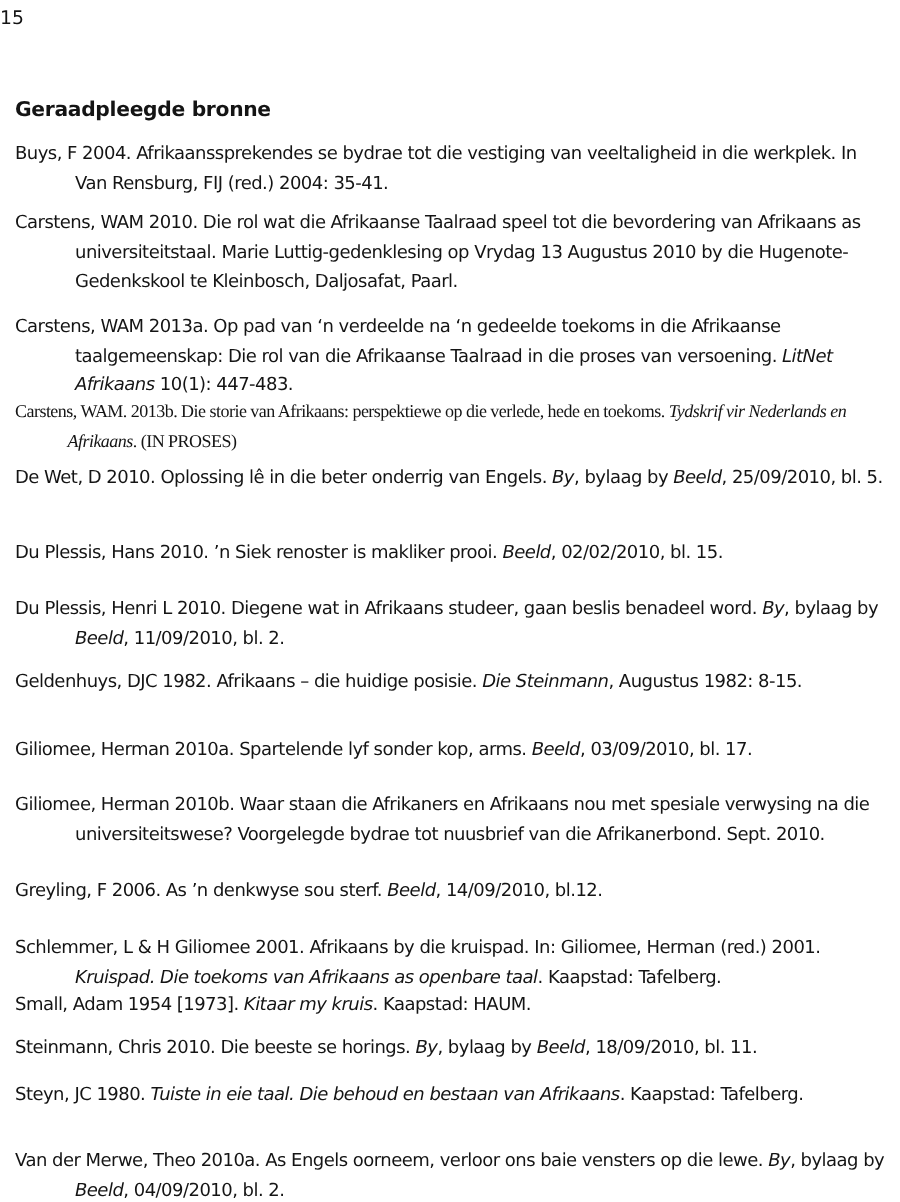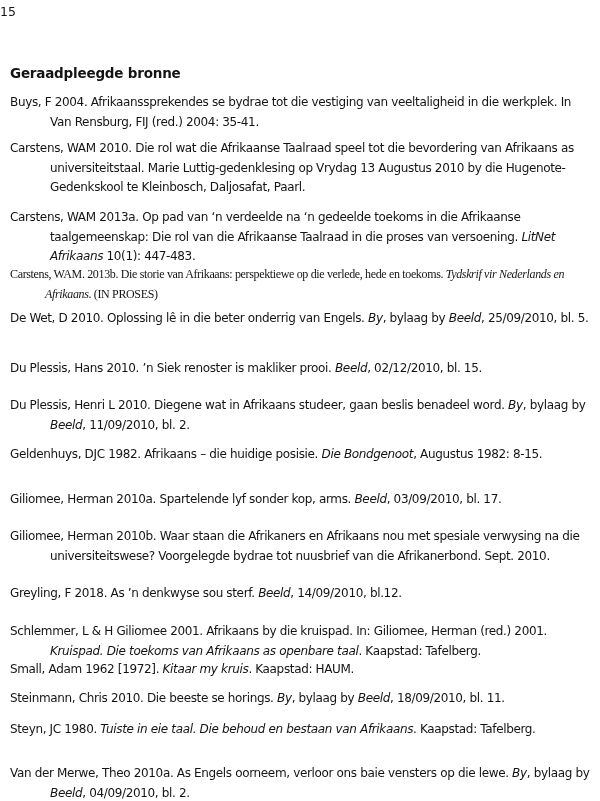--- a/index.html
+++ b/index.html
@@ -17,23 +17,23 @@
 <body>
 
 <div class="page-number">15</div>
 <div class="heading">Geraadpleegde bronne</div>
 
 <div class="ref" style="top:93px"><span>Buys, F 2004. Afrikaanssprekendes se bydrae tot die vestiging van veeltaligheid in die werkplek. In Van Rensburg, FIJ (red.) 2004: 35-41.</span></div>
 <div class="ref" style="top:139px"><span>Carstens, WAM 2010. Die rol wat die Afrikaanse Taalraad speel tot die bevordering van Afrikaans as universiteitstaal. Marie Luttig-gedenklesing op Vrydag 13 Augustus 2010 by die Hugenote-Gedenkskool te Kleinbosch, Daljosafat, Paarl.</span></div>
 <div class="ref" style="top:208px"><span>Carstens, WAM 2013a. Op pad van ‘n verdeelde na ‘n gedeelde toekoms in die Afrikaanse taalgemeenskap: Die rol van die Afrikaanse Taalraad in die proses van versoening. </span><i>LitNet Afrikaans</i><span> 10(1): 447-483.</span></div>
 <div class="ref tight" style="top:265px"><span>Carstens, WAM. 2013b. Die storie van Afrikaans: perspektiewe op die verlede, hede en toekoms. </span><i>Tydskrif vir Nederlands en Afrikaans</i><span>. (IN PROSES)</span></div>
 <div class="ref" style="top:309px"><span>De Wet, D 2010. Oplossing lê in die beter onderrig van Engels. </span><i>By</i><span>, bylaag by </span><i>Beeld</i><span>, 25/09/2010, bl. 5.</span></div>
-<div class="ref" style="top:359px"><span>Du Plessis, Hans 2010. ’n Siek renoster is makliker prooi. </span><i>Beeld</i><span>, 02/12/2010, bl. 15.</span></div>
+<div class="ref" style="top:359px"><span>Du Plessis, Hans 2010. ’n Siek renoster is makliker prooi. </span><i>Beeld</i><span>, 02/02/2010, bl. 15.</span></div>
 <div class="ref" style="top:396px"><span>Du Plessis, Henri L 2010. Diegene wat in Afrikaans studeer, gaan beslis benadeel word. </span><i>By</i><span>, bylaag by </span><i>Beeld</i><span>, 11/09/2010, bl. 2.</span></div>
-<div class="ref" style="top:445px"><span>Geldenhuys, DJC 1982. Afrikaans – die huidige posisie. </span><i>Die Bondgenoot</i><span>, Augustus 1982: 8-15.</span></div>
+<div class="ref" style="top:445px"><span>Geldenhuys, DJC 1982. Afrikaans – die huidige posisie. </span><i>Die Steinmann</i><span>, Augustus 1982: 8-15.</span></div>
 <div class="ref" style="top:490px"><span>Giliomee, Herman 2010a. Spartelende lyf sonder kop, arms. </span><i>Beeld</i><span>, 03/09/2010, bl. 17.</span></div>
 <div class="ref" style="top:527px"><span>Giliomee, Herman 2010b. Waar staan die Afrikaners en Afrikaans nou met spesiale verwysing na die universiteitswese? Voorgelegde bydrae tot nuusbrief van die Afrikanerbond. Sept. 2010.</span></div>
-<div class="ref" style="top:584px"><span>Greyling, F 2018. As ’n denkwyse sou sterf. </span><i>Beeld</i><span>, 14/09/2010, bl.12.</span></div>
+<div class="ref" style="top:584px"><span>Greyling, F 2006. As ’n denkwyse sou sterf. </span><i>Beeld</i><span>, 14/09/2010, bl.12.</span></div>
 <div class="ref" style="top:622px"><span>Schlemmer, L &amp; H Giliomee 2001. Afrikaans by die kruispad. In: Giliomee, Herman (red.) 2001. </span><i>Kruispad. Die toekoms van Afrikaans as openbare taal</i><span>. Kaapstad: Tafelberg.</span></div>
-<div class="ref" style="top:660px"><span>Small, Adam 1962 [1972]. </span><i>Kitaar my kruis</i><span>. Kaapstad: HAUM.</span></div>
+<div class="ref" style="top:660px"><span>Small, Adam 1954 [1973]. </span><i>Kitaar my kruis</i><span>. Kaapstad: HAUM.</span></div>
 <div class="ref" style="top:689px"><span>Steinmann, Chris 2010. Die beeste se horings. </span><i>By</i><span>, bylaag by </span><i>Beeld</i><span>, 18/09/2010, bl. 11.</span></div>
 <div class="ref" style="top:720px"><span>Steyn, JC 1980. </span><i>Tuiste in eie taal. Die behoud en bestaan van Afrikaans</i><span>. Kaapstad: Tafelberg.</span></div>
 <div class="ref" style="top:764px"><span>Van der Merwe, Theo 2010a. As Engels oorneem, verloor ons baie vensters op die lewe. </span><i>By</i><span>, bylaag by </span><i>Beeld</i><span>, 04/09/2010, bl. 2.</span></div>
 
 </body></html>

